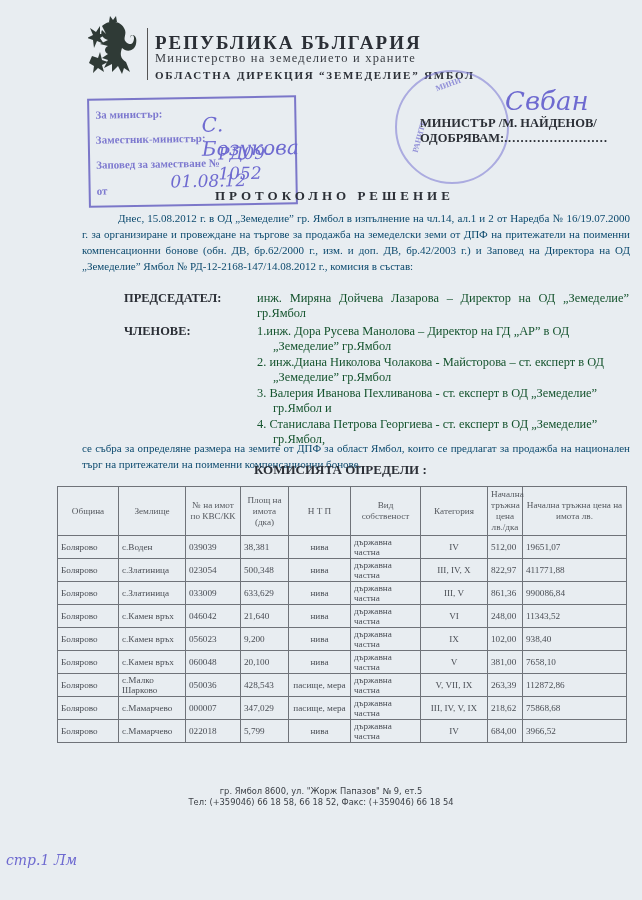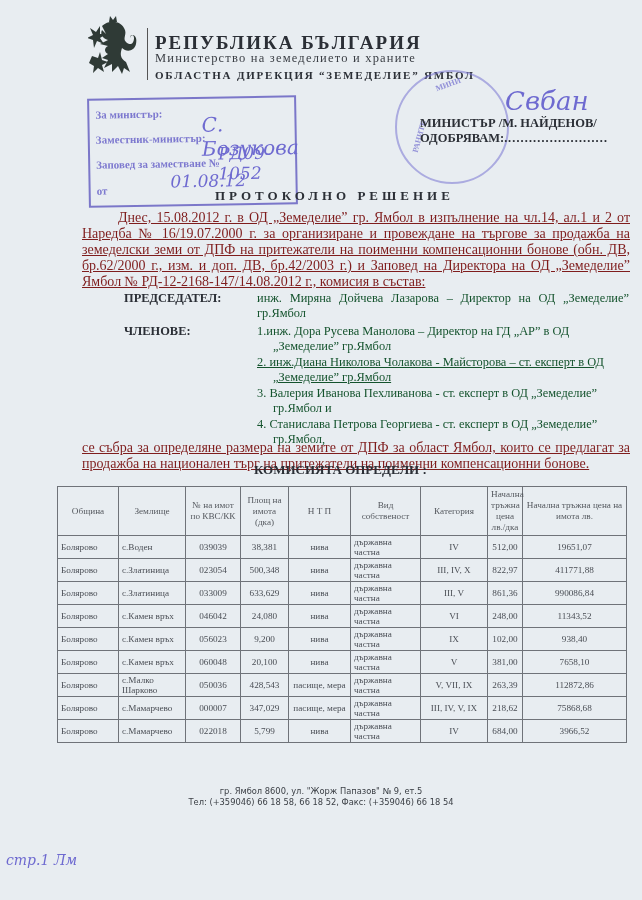--- a/index.html
+++ b/index.html
@@ -20,36 +20,36 @@
   .hand { position:absolute; font-family:"DejaVu Serif", serif; font-style:italic; color:#6e6ad0; }
 
   .seal { left:395px; top:70px; width:110px; height:110px; border-radius:50%; border:2px solid rgba(120,116,210,0.55); }
   .seal-text { position:absolute; font-size:8px; color:rgba(110,106,205,0.7); font-weight:bold; }
 
   .approve { left:420px; top:116px; font-size:12.5px; font-weight:bold; line-height:15px; color:#2b2f36; }
   .signature { left:505px; top:86px; font-size:26px; }
 
   .title { left:215px; top:188px; font-size:13px; font-weight:bold; letter-spacing:4px; color:#2b2f36; }
 
-  .para { left:82px; width:548px; font-size:14px; line-height:16px; text-align:justify; color:#7f1d1d;text-decoration:underline; }
+  .para { left:82px; width:548px; font-size:11px; line-height:16px; text-align:justify; color:#0c4a6e; }
   .para p { margin:0; }
   .indent { text-indent:36px; }
 
   .lbl { position:absolute; font-size:12.4px; font-weight:bold; color:#2b2f36; }
   .member { position:absolute; left:257px; width:372px; font-size:12.4px; line-height:15px; color:#14532d; text-align:justify; }
   .member .cont { padding-left:16px; display:block; text-align:left; }
 
   .decided { left:254px; top:462px; font-size:13px; font-weight:bold; color:#2b2f36; }
 
   table.grid { position:absolute; left:57px; top:486px; width:569px; border-collapse:collapse; table-layout:fixed; font-size:9.2px; color:#4a4e55; }
   table.grid td, table.grid th { border:1px solid #6f7379; padding:0 3px; }
   table.grid th { font-weight:normal; height:48px; text-align:center; line-height:11px; color:#55595f; }
   table.grid td { height:22px; line-height:10px; }
   .c { text-align:center; }
-  .r { text-align:center; }
+  .r { text-align:left; }
   .l { text-align:left; }
 
   .footer { left:0; width:642px; text-align:center; font-family:"DejaVu Sans", sans-serif; font-size:8.3px; line-height:11px; color:#3c4046; }
   .margin-note { left:6px; top:852px; font-size:14px; }
 </style>
 </head>
 <body>
 
 <div class="abs crest">
   <svg width="50" height="62" viewBox="0 0 50 62">
@@ -92,21 +92,21 @@
 </div>
 
 <span class="lbl" style="left:124px; top:291px;">ПРЕДСЕДАТЕЛ:</span>
 <div class="member" style="top:291px;">инж. Миряна Дойчева Лазарова – Директор на ОД „Земеделие” гр.Ямбол</div>
 
 <span class="lbl" style="left:124px; top:324px;">ЧЛЕНОВЕ:</span>
 <div class="member" style="top:324px;">
   <span>1.инж. Дора Русева Манолова – Директор на ГД „АР” в ОД</span>
   <span class="cont">„Земеделие”  гр.Ямбол</span>
 </div>
-<div class="member" style="top:355px;text-decoration:underline;">
+<div class="member" style="top:355px;">
   <span>2. инж.Диана Николова Чолакова - Майсторова – ст. експерт в ОД</span>
   <span class="cont">„Земеделие” гр.Ямбол</span>
 </div>
 <div class="member" style="top:386px;">
   <span>3. Валерия Иванова Пехливанова - ст. експерт в ОД „Земеделие”</span>
   <span class="cont">гр.Ямбол и</span>
 </div>
 <div class="member" style="top:417px;">
   <span>4. Станислава Петрова Георгиева - ст. експерт в ОД „Земеделие”</span>
   <span class="cont">гр.Ямбол,</span>
@@ -174,21 +174,21 @@
       <td class="c">нива</td>
       <td class="l">държавна частна</td>
       <td class="c">III, V</td>
       <td class="r">861,36</td>
       <td class="r">990086,84</td>
     </tr>
     <tr>
       <td class="l">Болярово</td>
       <td class="l">с.Камен връх</td>
       <td class="r">046042</td>
-      <td class="r">24,080</td>
+      <td class="r">21,640</td>
       <td class="c">нива</td>
       <td class="l">държавна частна</td>
       <td class="c">VI</td>
       <td class="r">248,00</td>
       <td class="r">11343,52</td>
     </tr>
     <tr>
       <td class="l">Болярово</td>
       <td class="l">с.Камен връх</td>
       <td class="r">056023</td>

